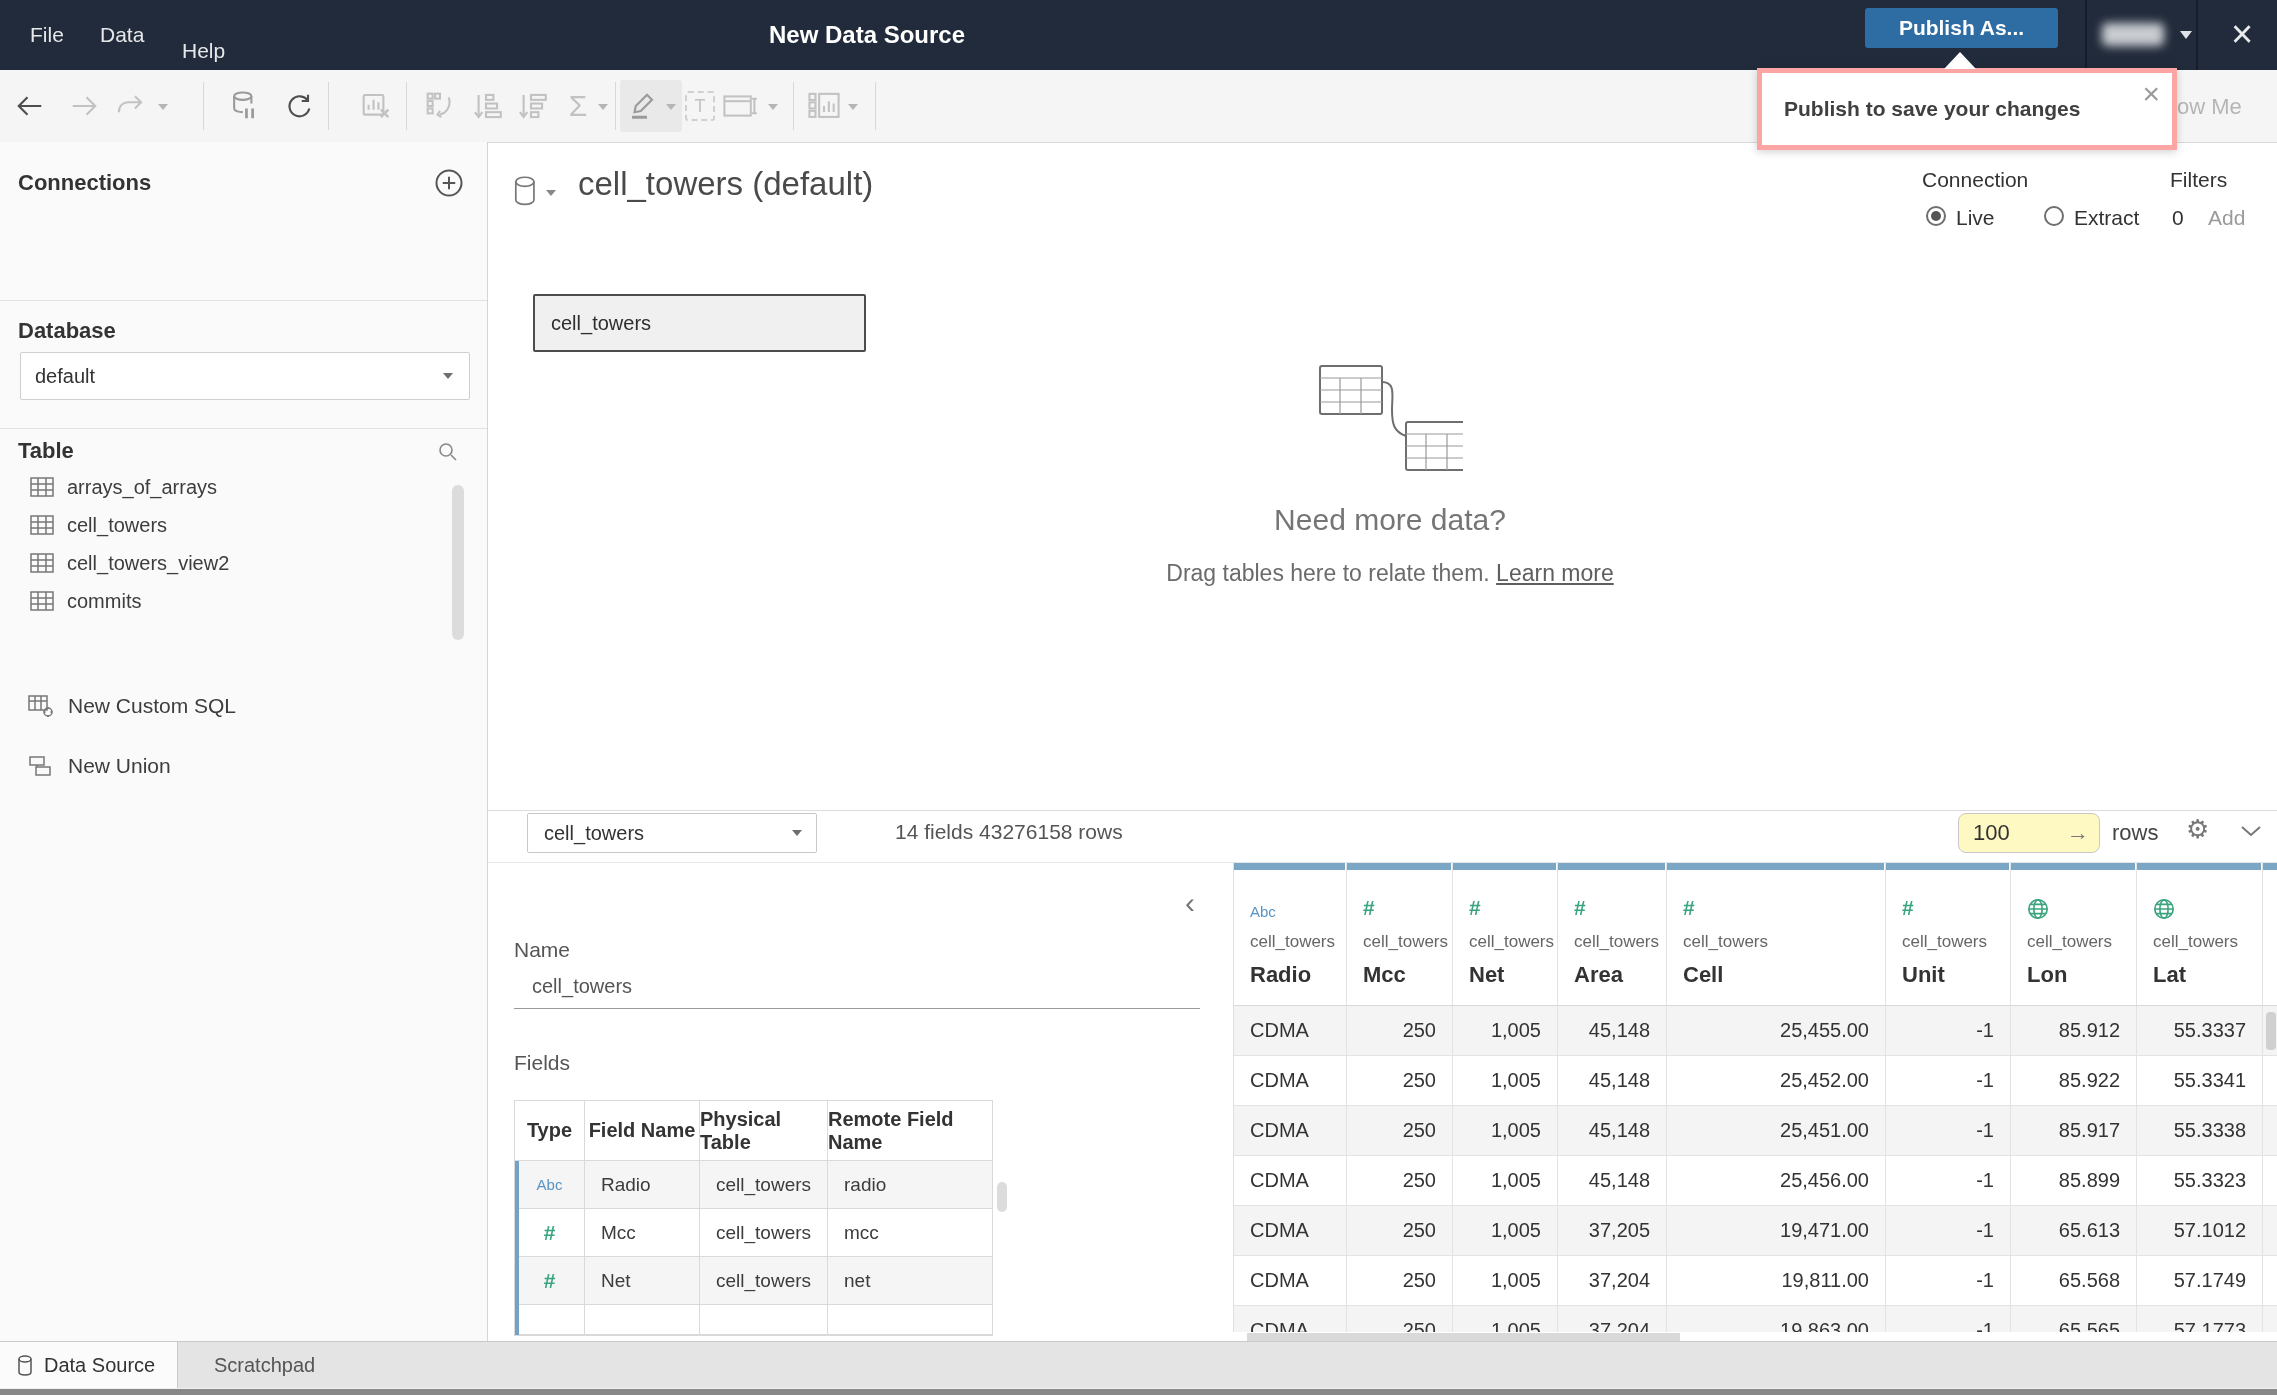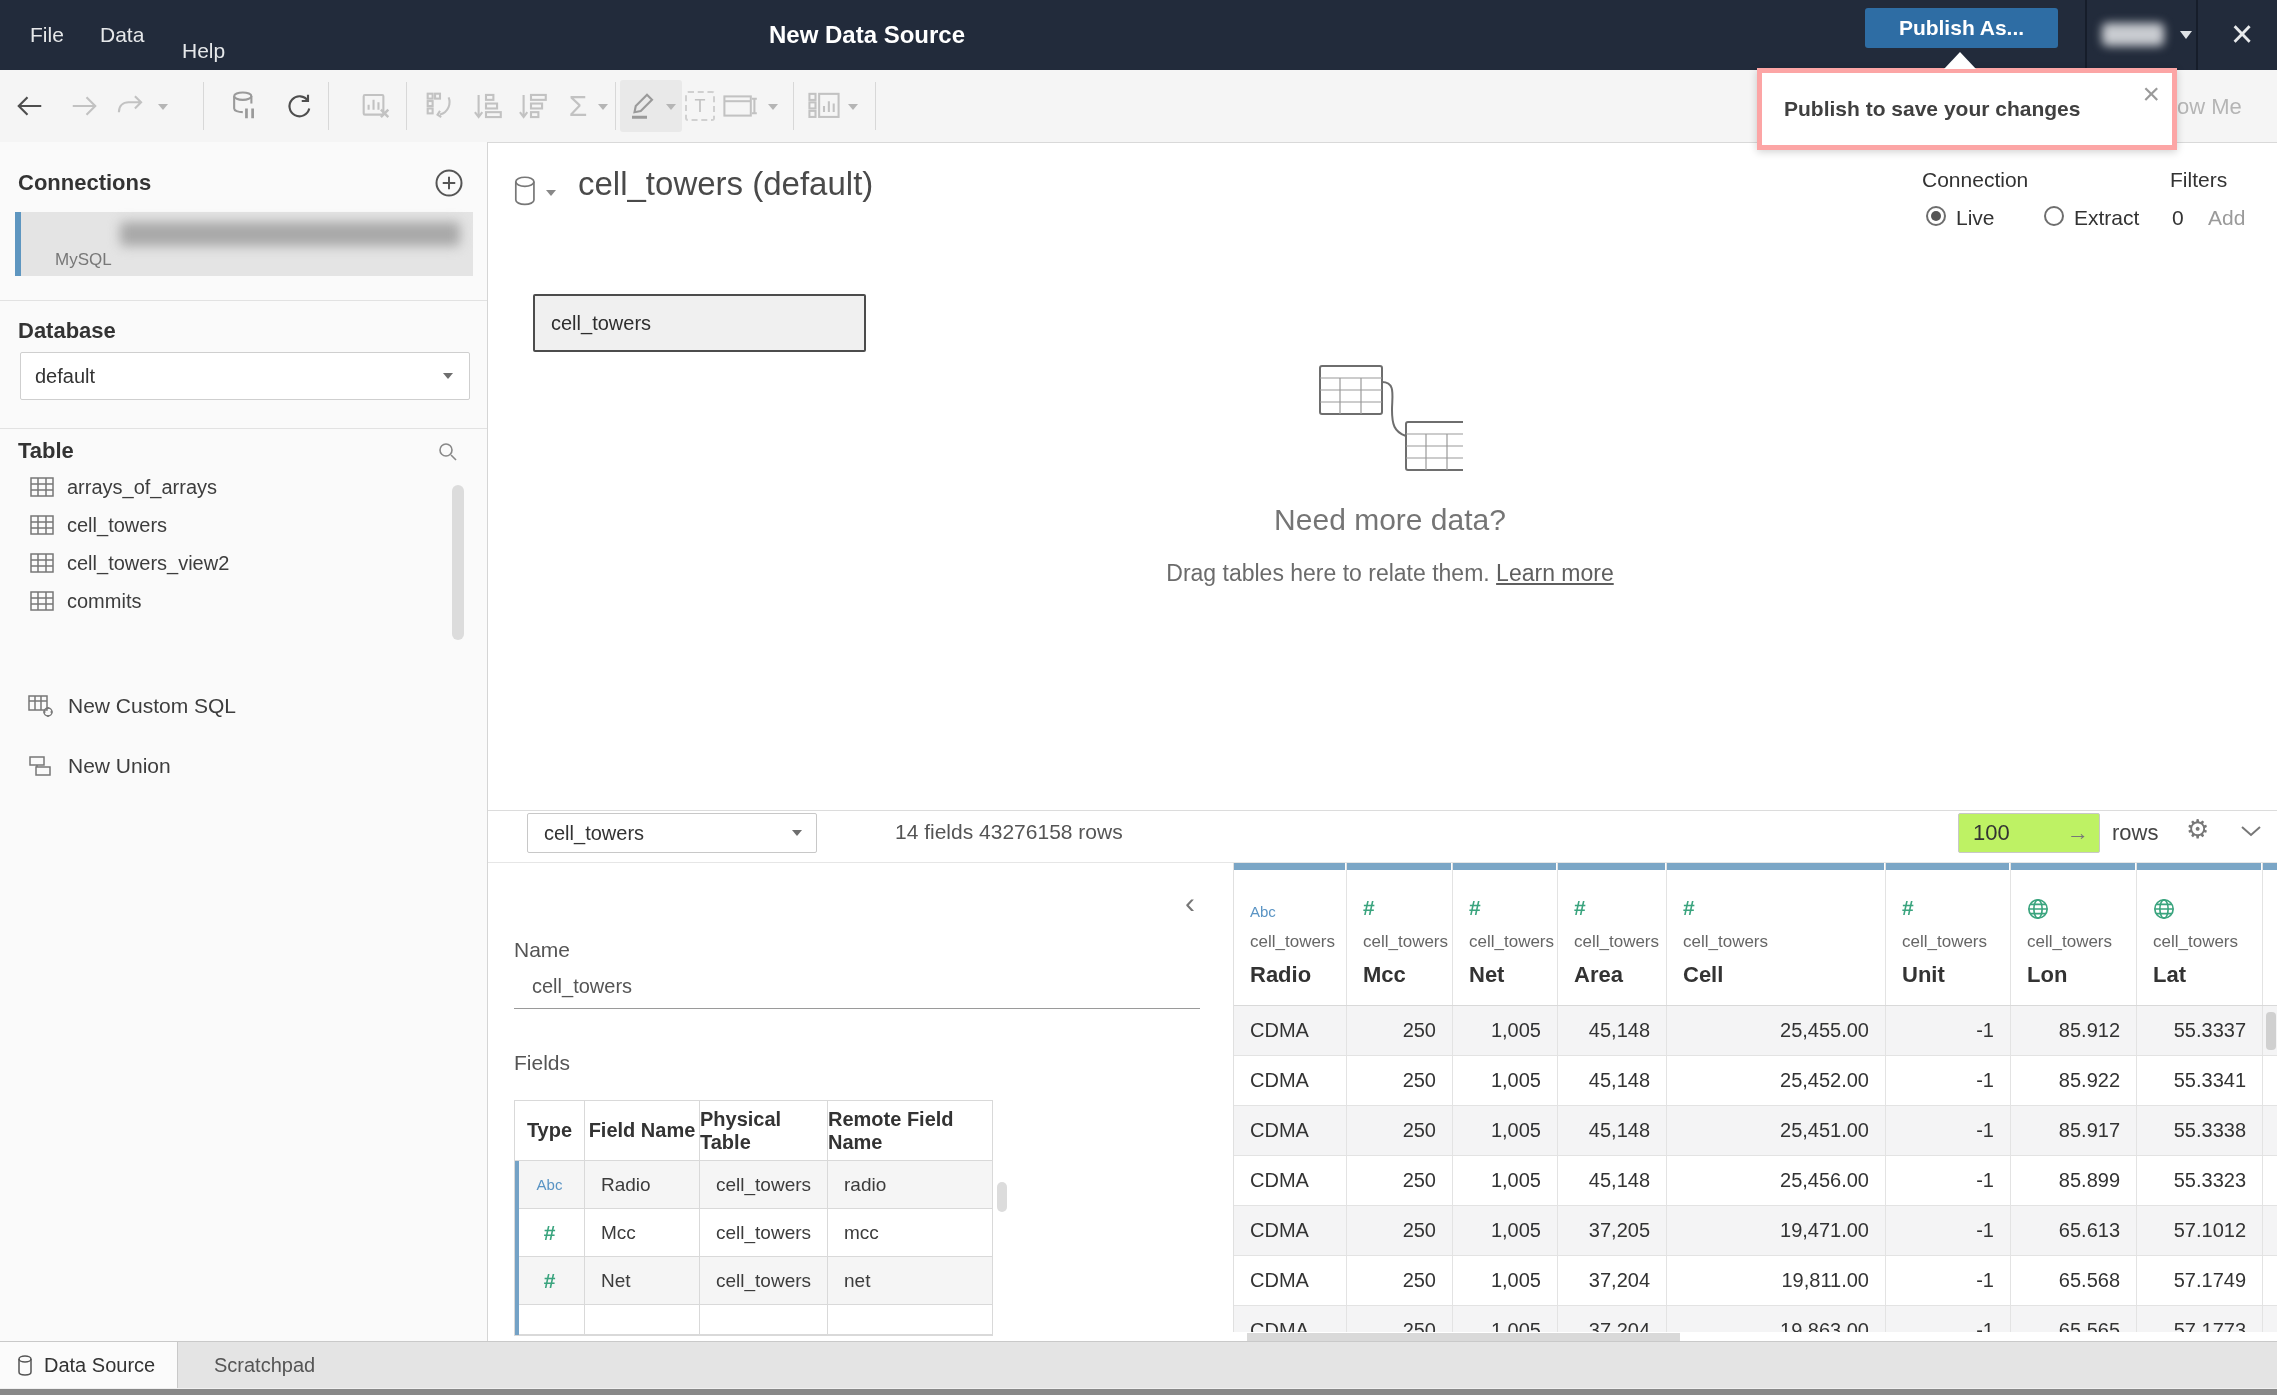--- a/index.html
+++ b/index.html
@@ -86,21 +86,21 @@
 
   
   .metabar-sep-top{position:absolute;left:488px;top:810px;width:1789px;height:1px;background:#dcdcdc;}
   .metabar-sep-bot{position:absolute;left:488px;top:862px;width:1789px;height:1px;background:#e6e6e6;}
   .select-box{position:absolute;left:527px;top:813px;width:290px;height:40px;border:1px solid #c8c8c8;
         border-radius:2px;background:#fff;display:flex;align-items:center;font-size:20px;color:#333;
         padding-left:16px;box-sizing:border-box;}
   .select-box .mini-caret{position:static;margin-left:auto;margin-right:14px;border-top-color:#6e6e6e;}
   .meta-summary{position:absolute;left:895px;top:820px;font-size:21px;color:#555;}
   .rowcount{position:absolute;left:1958px;top:813px;width:142px;height:40px;border:1px solid #c8c8c8;
-        border-radius:2px;background:#bef264;box-sizing:border-box;display:flex;align-items:center;}
+        border-radius:8px;background:#fef9c3;box-sizing:border-box;display:flex;align-items:center;}
   .rowcount input{border:none;outline:none;width:80px;font-size:22px;color:#333;padding-left:14px;
         font-family:"Liberation Sans",sans-serif;background:transparent;}
   .rowcount .arr{margin-left:auto;margin-right:10px;color:#777;font-size:22px;}
   .rows-lbl{position:absolute;left:2112px;top:820px;font-size:22px;color:#444;}
   .gear{position:absolute;left:2186px;top:814px;font-size:26px;color:#777;}
   .chev{position:absolute;left:2238px;top:822px;}
 
   
   .collapse{position:absolute;left:1185px;top:886px;font-size:30px;color:#777;}
   .fp-label{position:absolute;font-size:21px;color:#555;}
@@ -278,25 +278,20 @@
     <div class="tooltip-close">×</div>
   </div>
 
   <div class="sidebar">
     <div class="side-h abs" style="left:18px;top:28px;">Connections</div>
     <div class="abs" style="left:434px;top:26px;">
       <svg width="30" height="30" viewBox="0 0 24 24" style="stroke:#555;fill:none;stroke-width:1.6;">
           <circle cx="12" cy="12" r="10"></circle>
           <path d="M12 7v10 M7 12h10"></path>
         </svg></div>
-    <div class="conn-item">
-      <div class="conn-accent"></div>
-      <div class="conn-blur"></div>
-      <div class="conn-sub">MySQL</div>
-    </div>
     <div class="side-sep" style="top:158px;"></div>
     <div class="side-h abs" style="left:18px;top:176px;">Database</div>
     <div class="dd" style="top:210px;">
       <span>default</span>
       <span class="mini-caret"></span>
     </div>
     <div class="side-sep" style="top:286px;"></div>
     <div class="side-h abs" style="left:18px;top:296px;">Table</div>
     <div class="abs" style="left:436px;top:298px;">
       <svg width="24" height="24" viewBox="0 0 24 24" style="stroke:#888;fill:none;stroke-width:1.6;">

